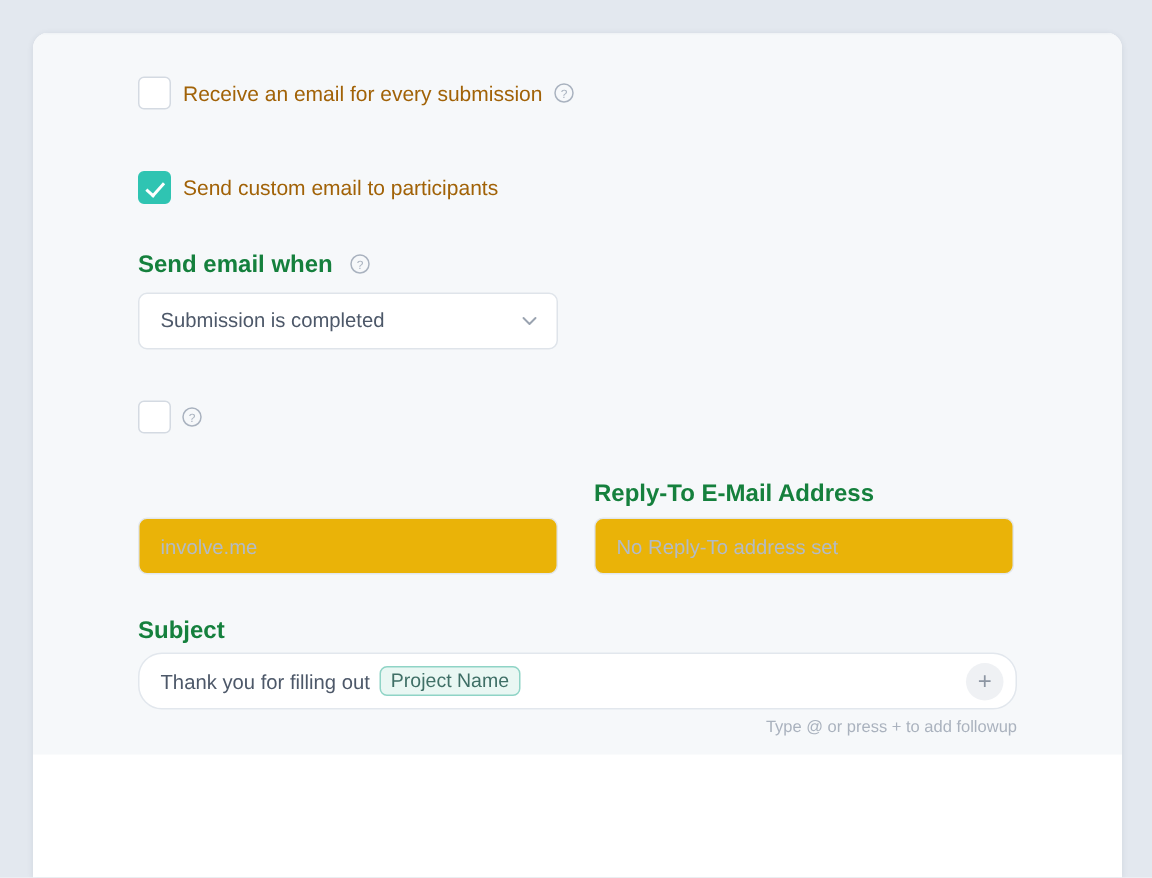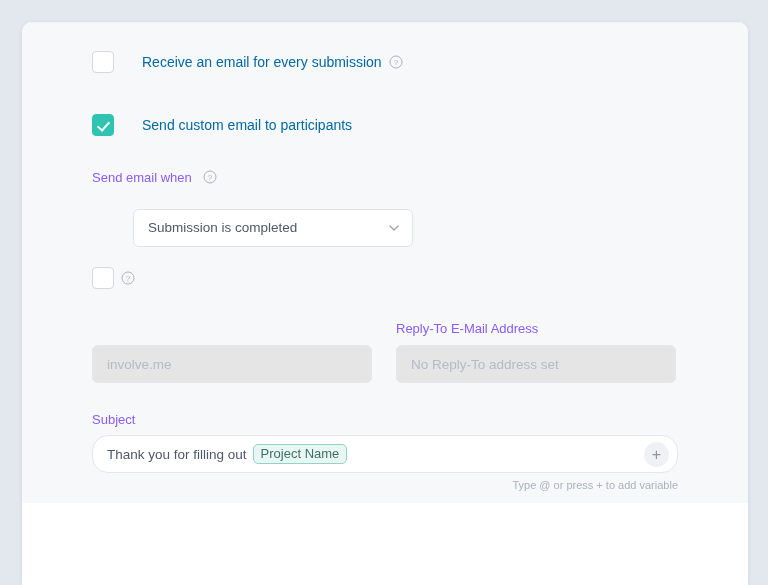--- a/index.html
+++ b/index.html
@@ -108,38 +108,39 @@
     position: absolute;
     left: 6.5px;
     top: 3.5px;
     width: 5px;
     height: 10px;
     border: solid #ffffff;
     border-width: 0 2.2px 2.2px 0;
     transform: rotate(42deg);
   }
   .chk-label {
-    margin-left: 28px;
+    margin-left: 8px;
     font-size: 14px;
-    color: #0369a1;
+    color: #a16207;
     white-space: nowrap;
   }
 
   .help-icon {
     display: inline-block;
     margin-left: 7px;
     vertical-align: -2px;
   }
   .help-icon svg { display: block; }
 
   
   .field-label {
-    font-size: 13px;
-    color: #8b5cf6;
-    white-space: nowrap;
+    font-size: 16px;
+    color: #15803d;
+    white-space: nowrap;
+    font-weight: bold;
   }
 
   
   .select-box {
     position: relative;
     width: 280px;
     height: 38px;
     background: #ffffff;
     border: 1px solid #dfe4ea;
     border-radius: 6px;
@@ -158,21 +159,21 @@
     right: 13px;
     top: 15px;
     width: 10px;
     height: 6px;
   }
   .chev svg { display: block; }
 
   .text-input {
     width: 280px;
     height: 38px;
-    background: #e5e5e5;
+    background: #eab308;
     border: 1px solid #e2e7ed;
     border-radius: 6px;
     box-sizing: border-box;
     padding: 0 14px;
     font-family: "Liberation Sans", sans-serif;
     font-size: 13.5px;
     color: #4d5869;
     outline: none;
   }
   .text-input::placeholder {
@@ -261,21 +262,21 @@
       <div class="row" style="left:70px; top:145px;">
         <span class="field-label">Send email when</span>
         <span class="help-icon">
           <svg width="14" height="14" viewBox="0 0 14 14">
             <circle cx="7" cy="7" r="6" fill="none" stroke="#a9b2bf" stroke-width="1"></circle>
             <text x="7" y="10.3" font-family="Liberation Sans, sans-serif" font-size="8" fill="#a9b2bf" text-anchor="middle">?</text>
           </svg>
         </span>
       </div>
 
-      <div class="row" style="left:70px; top:186px;margin-left:41px;">
+      <div class="row" style="left:70px; top:172px;">
         <div class="select-box">
           <span class="select-value">Submission is completed</span>
           <span class="chev">
             <svg width="10" height="6" viewBox="0 0 10 6">
               <path d="M1 1 L5 5 L9 1" fill="none" stroke="#9aa3b0" stroke-width="1.3" stroke-linecap="round" stroke-linejoin="round"></path>
             </svg>
           </span>
         </div>
       </div>
 
@@ -298,18 +299,18 @@
         <input class="text-input" type="text" placeholder="No Reply-To address set" style="">
       </div>
 
       <div class="row field-label" style="left:70px; top:389px;">Subject</div>
       <div class="row" style="left:70px; top:412px;">
         <div class="subject-box">
           <span class="subject-text">Thank you for filling out</span>
           <span class="var-chip">Project Name</span>
           <button class="plus-btn">+</button>
         </div>
-        <div class="hint">Type @ or press + to add variable</div>
+        <div class="hint">Type @ or press + to add followup</div>
       </div>
 
     </div>
   </div>
 </div>
 
 </body></html>

